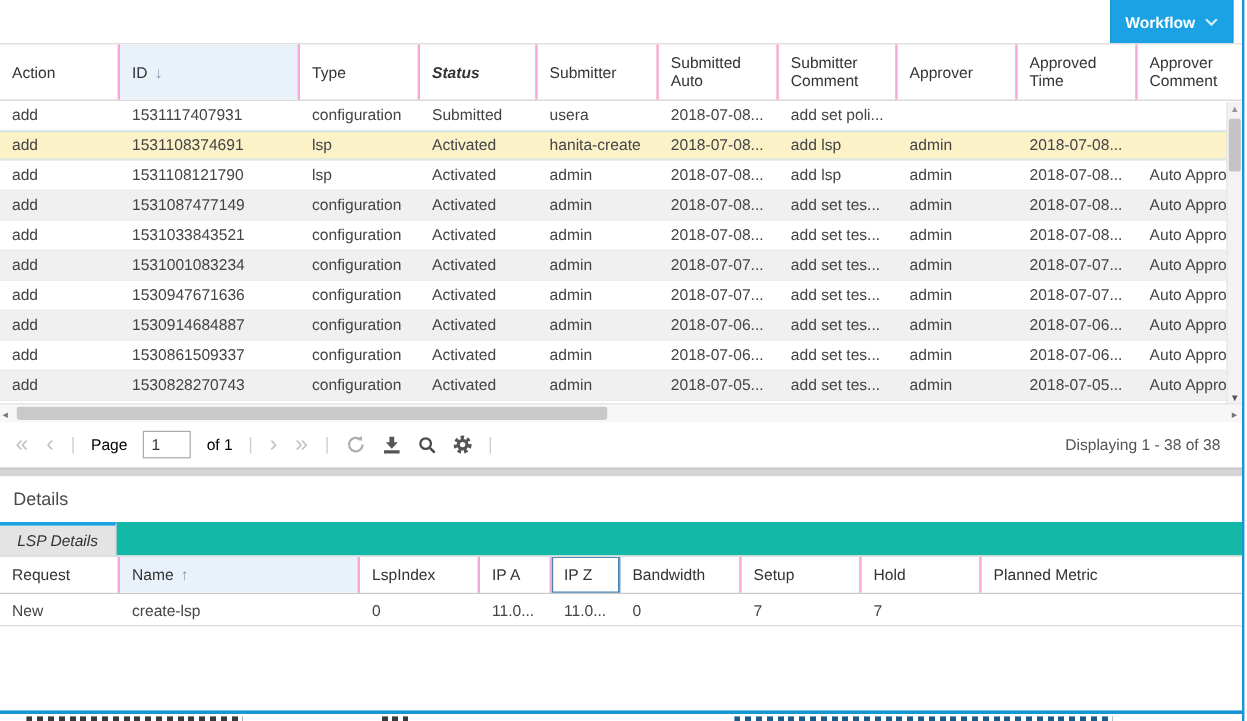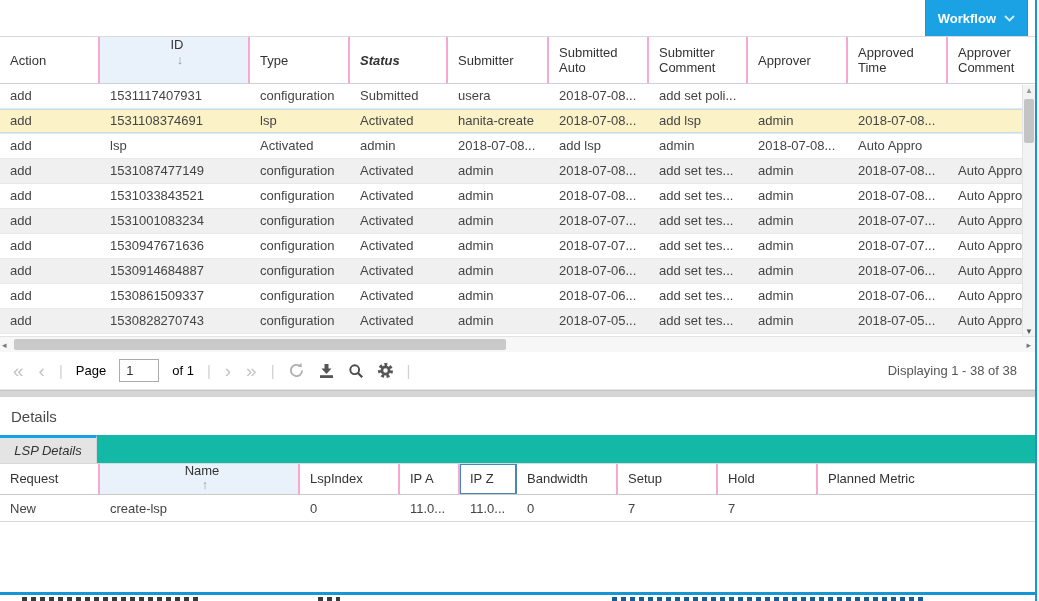--- a/index.html
+++ b/index.html
@@ -20,21 +20,21 @@
   .mcols > :nth-child(4){ width:98px;  }
   .mcols > :nth-child(5){ width:101px; }
   .mcols > :nth-child(6){ width:100px; }
   .mcols > :nth-child(7){ width:99px;  }
   .mcols > :nth-child(8){ width:100px; }
   .mcols > :nth-child(9){ width:100px; }
   .mcols > :nth-child(10){ flex:1; min-width:0; }
   .ghead { height:48px; border-top:1px solid #d9d9d9; border-bottom:1px solid #d0d0d0; background:#fff; }
   .hcell { display:flex; align-items:center; padding:0 4px 0 10px; border-right:2px solid #f9a8d4; color:#333; line-height:15px; overflow:hidden; cursor:pointer; }
   .hcell:last-child { border-right:none; }
-  .hl-blue { background:#e9f2fb;flex-direction:column; }
+  .hl-blue { background:#e9f2fb; }
   .hcell .sort { color:#8a9aa8; margin-left:6px; font-size:13px; }
   .h-em { font-weight:bold; font-style:italic; }
   .gbody { height:252px; position:relative; overflow:hidden; }
   .grow { height:25px; border-bottom:1px solid #e8e8e8; background:#fff; cursor:pointer; }
   .grow.alt { background:#f0f0f0; }
   .grow.sel { background:#fcf2c8; box-shadow:inset 0 1px 0 #bfe0f0, inset 0 -1px 0 #bfe0f0; }
   .gcell { padding:4px 4px 0 10px; white-space:nowrap; overflow:hidden; color:#444; }
 
   
   .vscroll { position:absolute; top:49px; right:0; width:13px; height:252px; background:#f3f3f3; border-left:1px solid #e4e4e4; }
@@ -155,20 +155,21 @@
           <div class="gcell">Activated</div>
           <div class="gcell">hanita-create</div>
           <div class="gcell">2018-07-08...</div>
           <div class="gcell">add lsp</div>
           <div class="gcell">admin</div>
           <div class="gcell">2018-07-08...</div>
           <div class="gcell"></div>
         </div>
         <div class="grow mcols">
           <div class="gcell">add</div>
+          <div class="gcell">1531108121790</div>
           <div class="gcell">lsp</div>
           <div class="gcell">Activated</div>
           <div class="gcell">admin</div>
           <div class="gcell">2018-07-08...</div>
           <div class="gcell">add lsp</div>
           <div class="gcell">admin</div>
           <div class="gcell">2018-07-08...</div>
           <div class="gcell">Auto Appro</div>
         </div>
         <div class="grow mcols alt">

